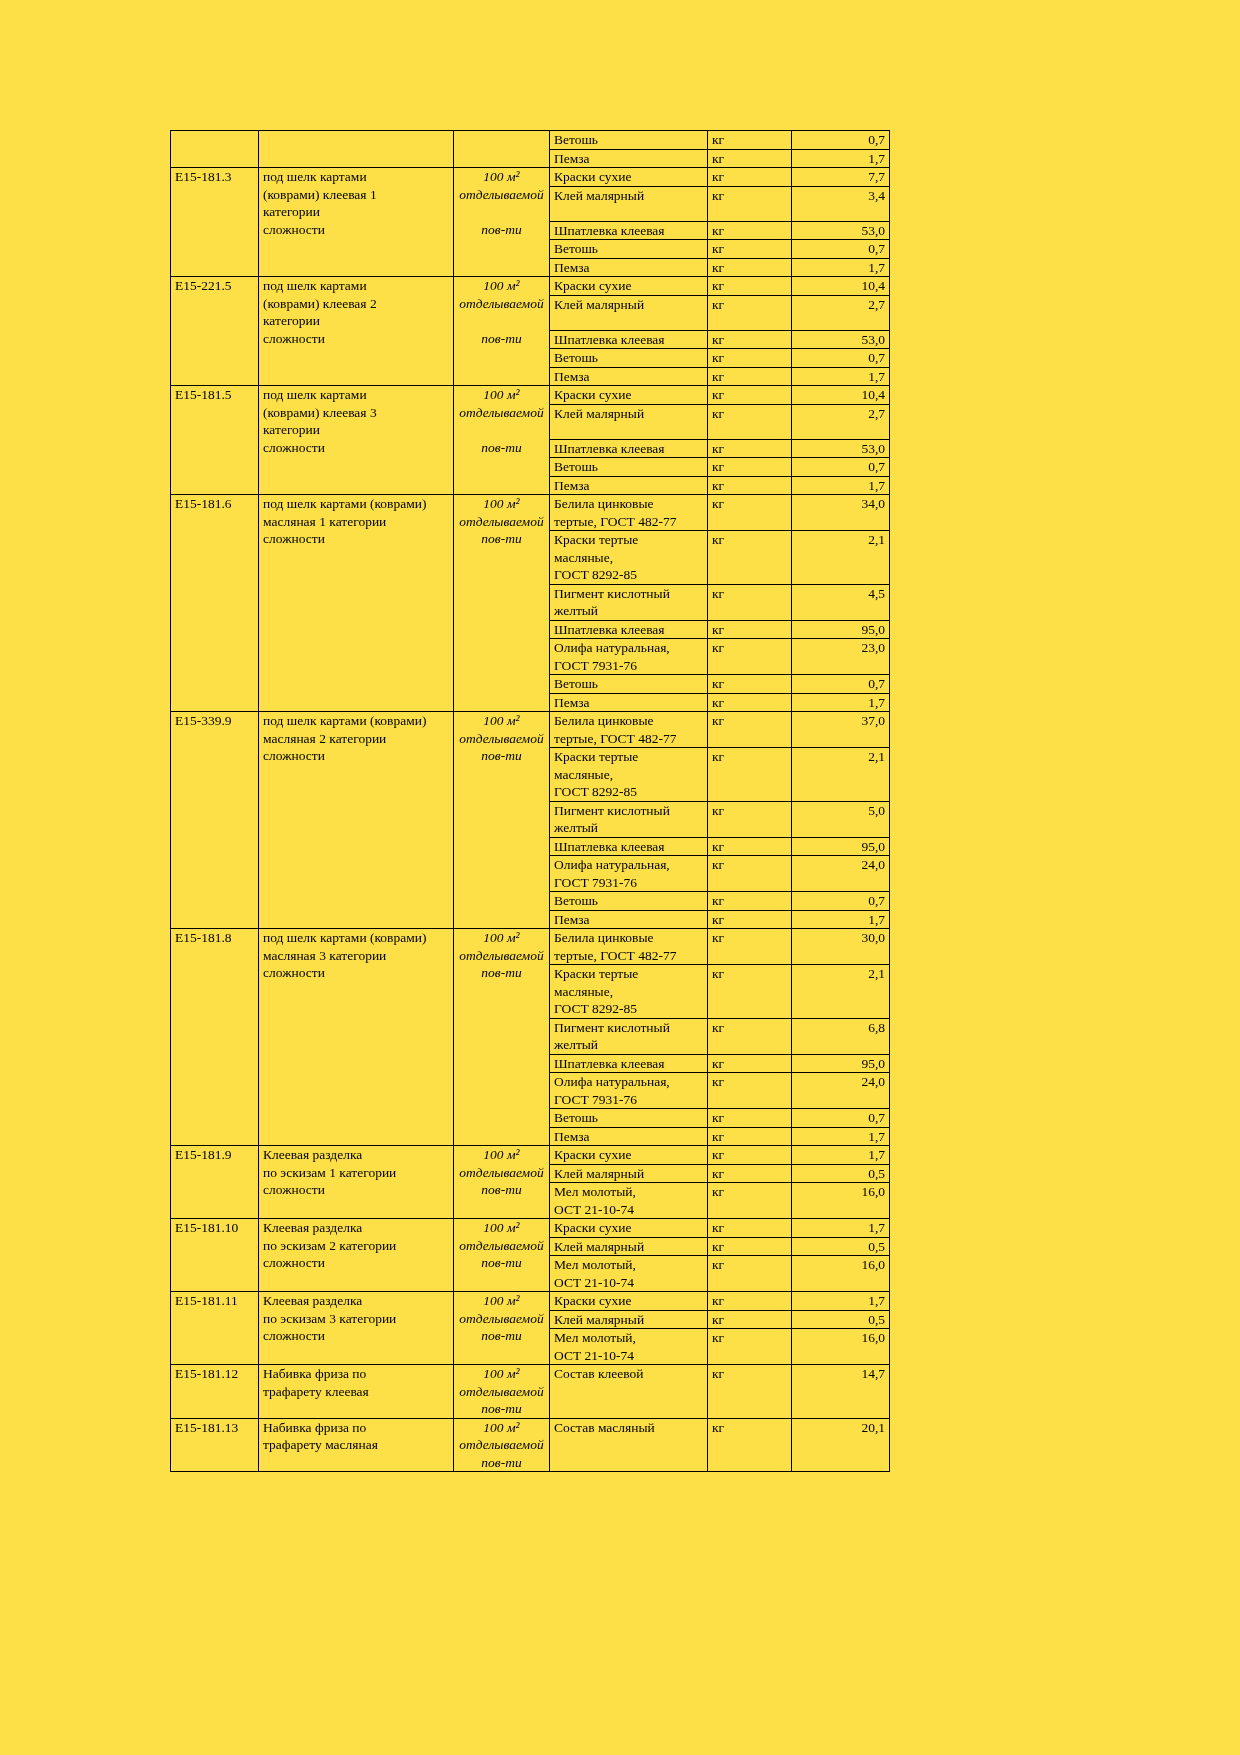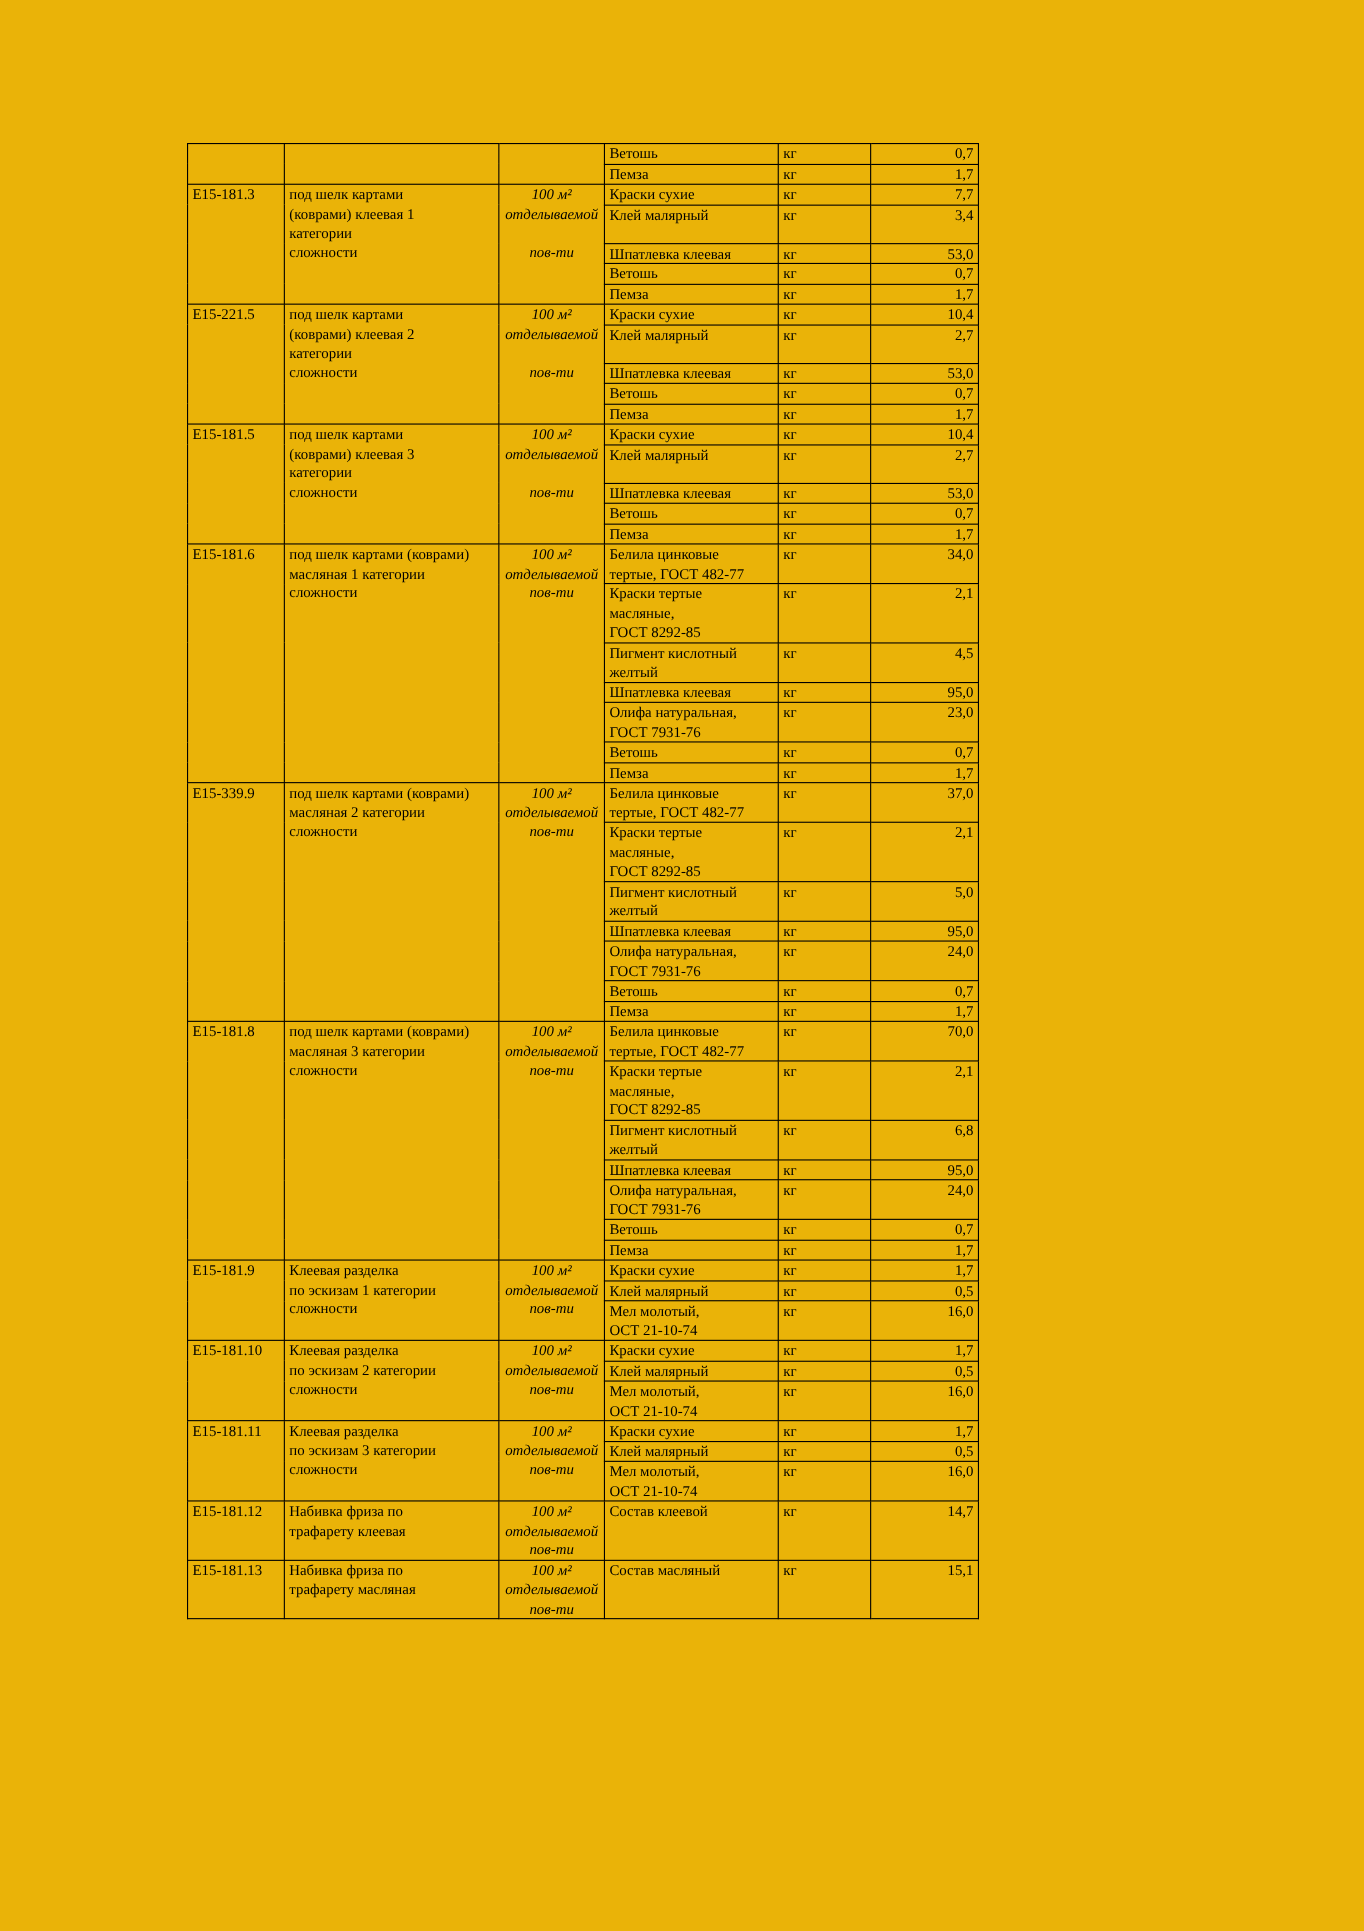--- a/index.html
+++ b/index.html
@@ -9,21 +9,21 @@
     height: 1755px;
     font-family: "Liberation Serif", "DejaVu Serif", serif;
     color: #000000;
     position: relative;
   }
   .page {
     position: absolute;
     left: 0; top: 0;
     width: 1240px;
     height: 1755px;
-    background: #eab308;
+    background: #fde047;
   }
   table.materials {
     position: absolute;
     left: 170px;
     top: 130px;
     width: 719px;
     border-collapse: collapse;
     table-layout: fixed;
   }
   table.materials td {
@@ -269,21 +269,21 @@
           <td class="code" rowspan="7">Е15-181.8</td>
           <td class="desc" rowspan="7">под шелк картами (коврами)
 масляная 3 категории
 сложности</td>
           <td class="unit" rowspan="7">100 м²
 отделываемой
 пов-ти</td>
           <td class="mat">Белила цинковые
 тертые, ГОСТ 482-77</td>
           <td class="kg">кг</td>
-          <td class="qty">70,0</td>
+          <td class="qty">30,0</td>
         </tr>
         <tr>
           <td class="mat">Краски тертые
 масляные,
 ГОСТ 8292-85</td>
           <td class="kg">кг</td>
           <td class="qty">2,1</td>
         </tr>
         <tr>
           <td class="mat">Пигмент кислотный
@@ -394,17 +394,17 @@
         </tr>
         <tr>
           <td class="code" rowspan="1">Е15-181.13</td>
           <td class="desc" rowspan="1">Набивка фриза по
 трафарету масляная</td>
           <td class="unit" rowspan="1">100 м²
 отделываемой
 пов-ти</td>
           <td class="mat">Состав масляный</td>
           <td class="kg">кг</td>
-          <td class="qty">15,1</td>
+          <td class="qty">20,1</td>
         </tr>
       </tbody>
   </table>
 </div>
 
 </body></html>

